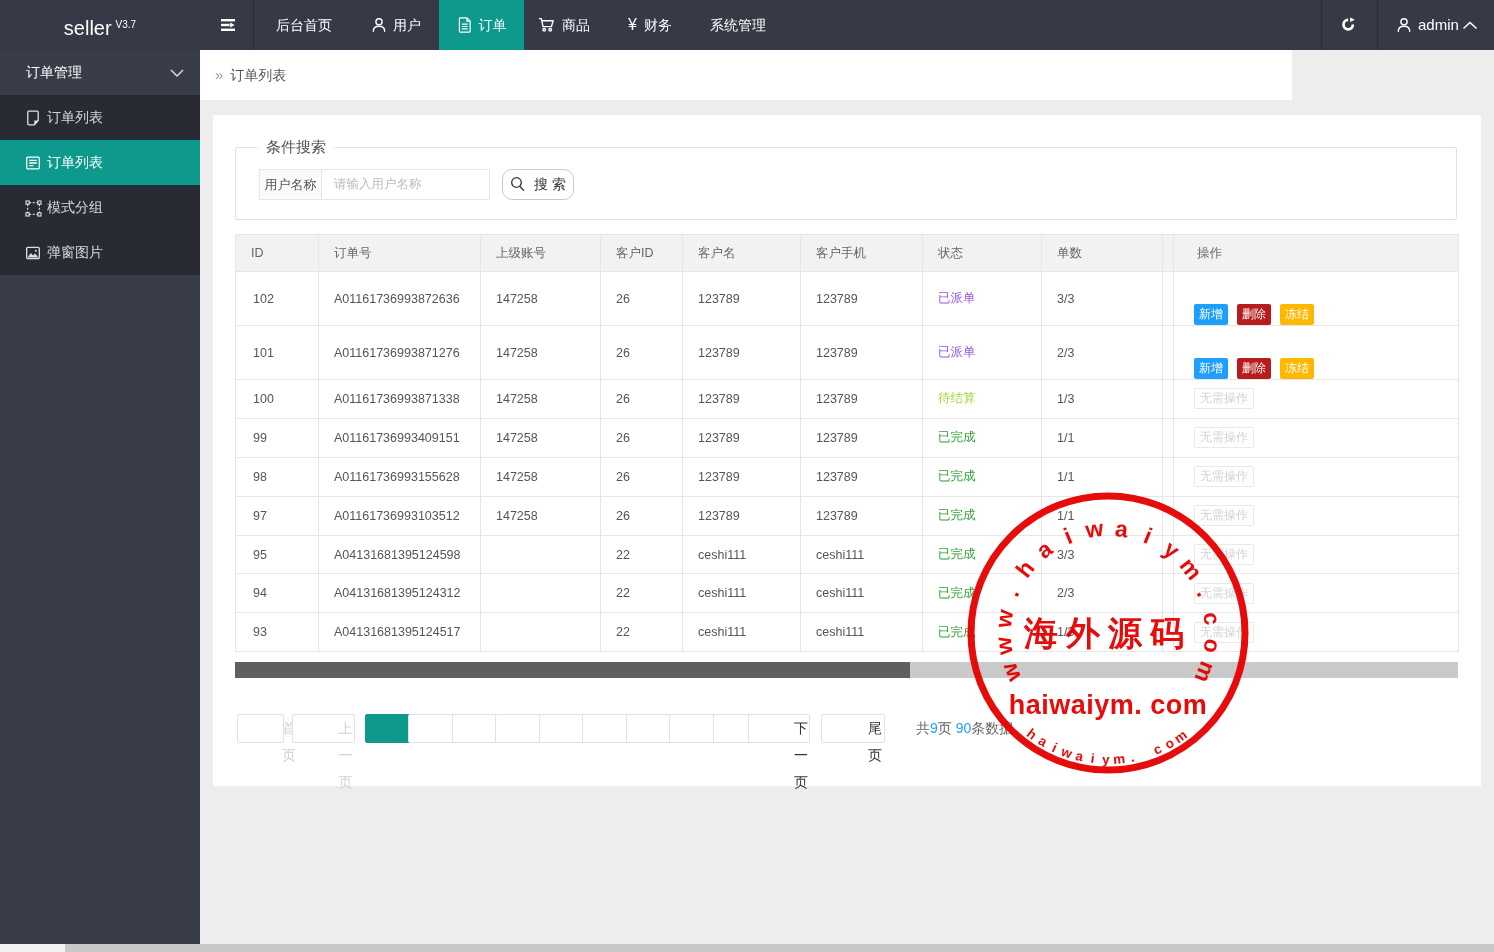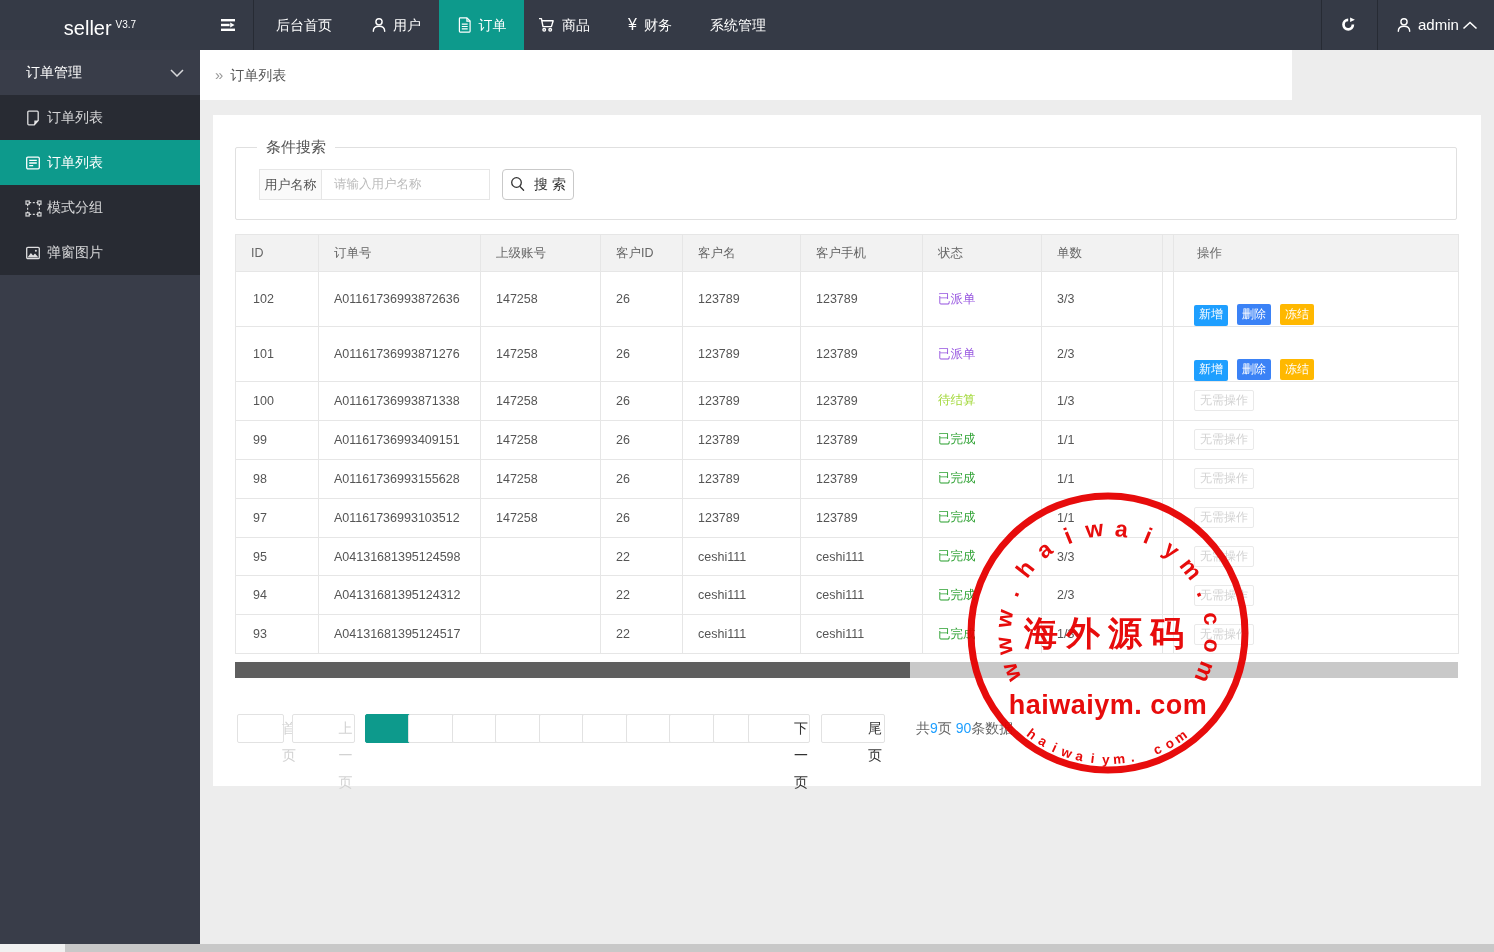--- a/index.html
+++ b/index.html
@@ -25,30 +25,30 @@
   
   #crumbbar { position:absolute; left:200px; top:50px; width:1092px; height:50px; background:#fff; }
   #crumbbar .bc { position:absolute; left:15px; top:0; line-height:50px; font-size:14px; color:#555; }
   #crumbbar .bc .gg { color:#999; font-size:15px; margin-right:7px; }
   #card { position:absolute; left:213px; top:115px; width:1268px; height:671px; background:#fff; }
   
   #fs { position:absolute; left:22px; top:32px; width:1222px; height:73px; border:1px solid #e0e0e0; border-radius:2px; }
   #fsleg { position:absolute; left:44px; top:24px; background:#fff; padding:0 9px; font-size:15px; color:#555; line-height:16px; }
   .inlabel { position:absolute; left:46px; top:54px; width:63px; height:31px; line-height:29px; text-align:center; background:#fafafa; border:1px solid #e6e6e6; font-size:13px; color:#555; }
   .infield { position:absolute; left:108px; top:54px; width:169px; height:31px; line-height:29px; background:#fff; border:1px solid #e6e6e6; font-size:12.5px; color:#bbb; padding-left:12px; }
-  .sbtn { position:absolute; left:289px; top:54px; width:72px; height:31px; line-height:29px; background:#fff; border:1px solid #c9c9c9; border-radius:4px; font-size:14px; color:#333; text-align:center; }
+  .sbtn { position:absolute; left:289px; top:54px; width:72px; height:31px; line-height:29px; background:#fff; border:1px solid #c9c9c9; border-radius:10px; font-size:14px; color:#333; text-align:center; }
   
   #tbl { position:absolute; left:22px; top:119px; border-collapse:collapse; table-layout:fixed; width:1223px; font-size:12.5px; color:#555; }
   #tbl th, #tbl td { border:1px solid #e6e6e6; padding:0 0 0 15px; text-align:left; font-weight:normal; overflow:hidden; white-space:nowrap; }
   #tbl th { background:#f2f2f2; color:#666; height:37px; }
   #tbl td { height:38.9px; background:#fff; }
   #tbl td.idc { padding-left:17px; }
   .st-p { color:#9857e0; } .st-y { color:#a2d838; } .st-g { color:#2fa234; }
   .b { display:inline-block; height:21px; line-height:21px; padding:0 5px; border-radius:2px; color:#fff; font-size:12px; margin-right:9px; }
-  .b1 { background:#1e9fff;font-family:Liberation Mono, monospace; } .b2 { background:#3b82f6;margin-top:32px; } .b3 { background:#ffb800; }
+  .b1 { background:#1e9fff; } .b2 { background:#b91c1c;margin-top:32px; } .b3 { background:#ffb800; }
   .bdis { display:inline-block; height:21px; line-height:19px; padding:0 5px; border:1px solid #e9e9e9; border-radius:2px; color:#d2d2d2; font-size:12px; background:#fff; }
   
   #tscroll { position:absolute; left:22px; top:547px; width:1223px; height:16px; background:#c9c9c9; }
   #tscroll .thumb { position:absolute; left:0; top:0; width:675px; height:16px; background:#5f5f5f; }
   
   .pg { position:absolute; top:599px; height:29px; line-height:27px; text-align:center; font-size:14px; color:#333; background:#fff; border:1px solid #e2e2e2; border-radius:2px;padding-left:44px; }
   .pg.dis { color:#d2d2d2; }
   .pg.on { background:#0d9a8c; color:#fff; border-color:#0d9a8c; }
   #pginfo { position:absolute; left:703px; top:599px; height:29px; line-height:29px; font-size:14px; color:#666; white-space:nowrap; }
   #pginfo b { color:#1e9fff; font-weight:normal; }

